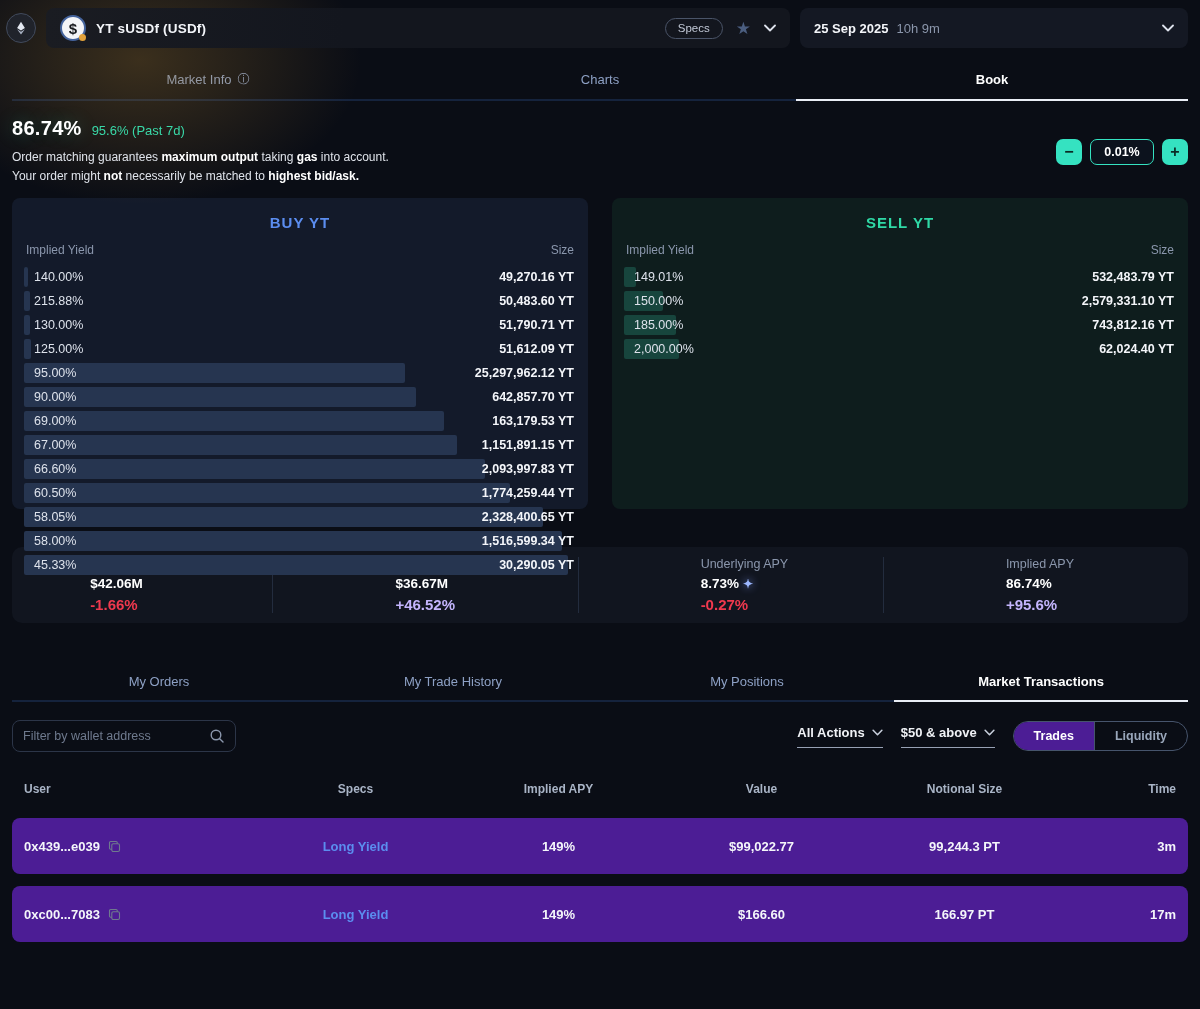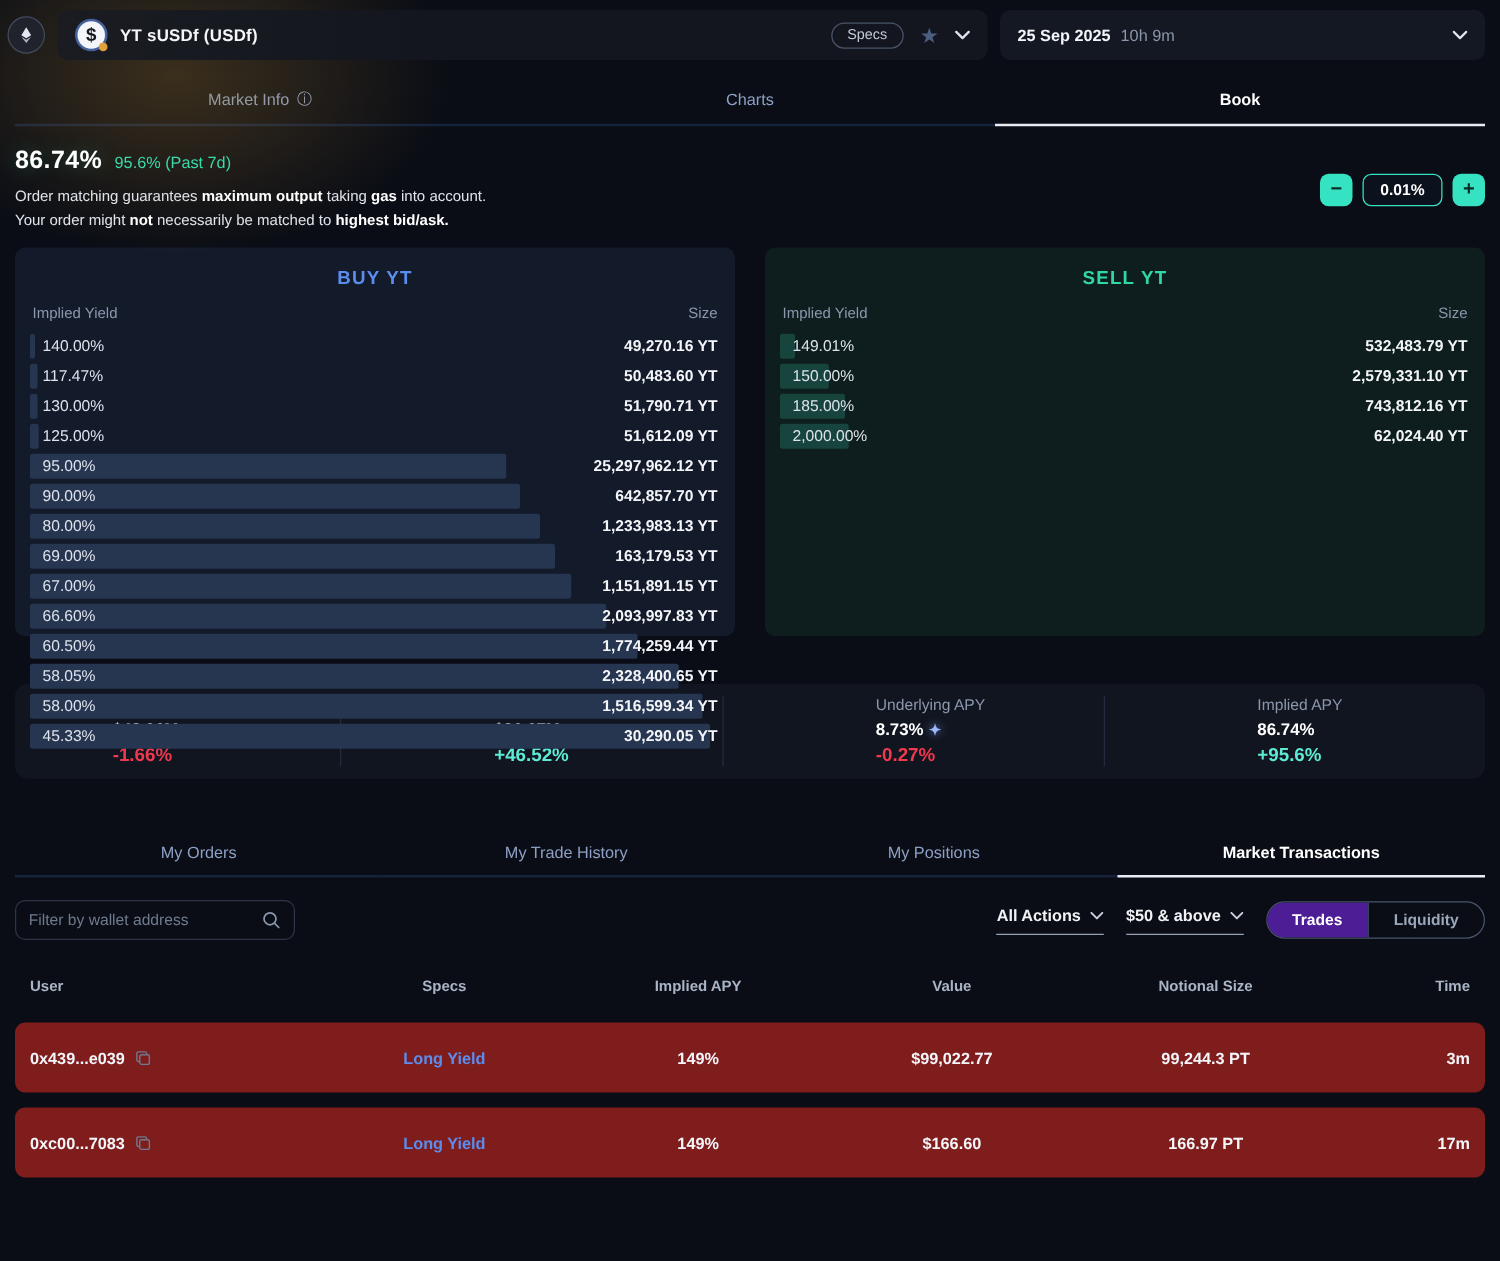--- a/index.html
+++ b/index.html
@@ -71,21 +71,21 @@
   .ob-size { position:relative; z-index:1; font-size:12.5px; color:#f4f6fa; font-weight:bold; }
   
   .stats { display:flex; align-items:center; background:#11151f; border-radius:10px; margin:38px 12px 0;
     height:76px; }
   .stat { flex:1; display:flex; justify-content:center; align-items:center; height:56px; }
   .stat + .stat { border-left:1px solid #232c3e;padding-left:44px; }
   .stat-inner { text-align:left; min-width:104px; }
   .stat-label { color:#8b97ad; font-size:12.5px; margin-bottom:5px; }
   .stat-value { color:#ffffff; font-weight:bold; font-size:13.5px; margin-bottom:5px; }
   .stat-change { font-size:15px; font-weight:bold; }
-  .up { color:#5eead4; } .down { color:#f0394e; }
+  .up { color:#c4b5fd; } .down { color:#f0394e; }
   .sparkle { color:#9db8ff; margin-left:4px; font-size:12px; text-shadow:0 0 8px rgba(130,160,255,.9); }
   
   .tabs.lower { margin-top:42px; }
   .filter-row { display:flex; align-items:center; margin:18px 12px 0; }
   .search-box { width:224px; height:32px; border:1px solid #2c3548; border-radius:8px; display:flex;
     align-items:center; padding:0 10px; background:transparent; }
   .search-box input { flex:1; background:none; border:none; outline:none; color:#c8d0dc;
     font-size:12.5px; font-family:inherit; }
   .search-box input::placeholder { color:#6f7a8e; }
   .filter-right { margin-left:auto; display:flex; align-items:center; gap:18px; }
@@ -93,21 +93,21 @@
     padding-bottom:7px; border-bottom:1px solid #97a1b4; cursor:pointer; }
   .dropdown .chev { color:#c9d0dd; }
   .toggle { display:flex; border:1px solid #46546c; border-radius:999px; overflow:hidden; height:30px; }
   .toggle-opt { padding:0 20px; display:flex; align-items:center; font-size:12.5px; font-weight:bold;
     color:#9aa7bb; cursor:pointer; }
   .toggle-opt.active { background:#4c1d95; color:#ffffff; }
   .toggle-opt + .toggle-opt { border-left:1px solid #46546c; }
   
   .tx-head, .tx-row { display:grid; grid-template-columns:230px 1fr 1fr 1fr 1fr 110px; align-items:center; }
   .tx-head { margin:30px 12px 0; padding:0 12px; color:#a9b4c6; font-size:12px; font-weight:bold; }
-  .tx-row { height:56px; background:#7f1d1d; border-radius:8px; margin:12px 12px 0; padding:0 12px;
+  .tx-row { height:56px; background:#4c1d95; border-radius:8px; margin:12px 12px 0; padding:0 12px;
     font-size:13px; font-weight:bold; color:#f4f6fa; cursor:pointer; }
   .tx-head > :nth-child(2), .tx-row > :nth-child(2),
   .tx-head > :nth-child(3), .tx-row > :nth-child(3),
   .tx-head > :nth-child(4), .tx-row > :nth-child(4),
   .tx-head > :nth-child(5), .tx-row > :nth-child(5) { text-align:center; }
   .tx-head > :nth-child(6), .tx-row > :nth-child(6) { text-align:right; }
   .tx-row { margin-top:22px; }
   .tx-row + .tx-row { margin-top:12px; }
   .tx-user { display:flex; align-items:center; gap:8px; }
   .copy-btn { background:none; border:none; cursor:pointer; display:flex; padding:0; }
@@ -193,21 +193,21 @@
       </div>
       <div id="buy-rows">
   <div class="ob-row">
     <div class="ob-bar" style="width: 0.8%;"></div>
     <span class="ob-yield">140.00%</span>
     <span class="ob-size">49,270.16 YT</span>
   </div>
 
   <div class="ob-row">
     <div class="ob-bar" style="width: 1%;"></div>
-    <span class="ob-yield">117.47%</span>
+    <span class="ob-yield">215.88%</span>
     <span class="ob-size">50,483.60 YT</span>
   </div>
 
   <div class="ob-row">
     <div class="ob-bar" style="width: 1%;"></div>
     <span class="ob-yield">130.00%</span>
     <span class="ob-size">51,790.71 YT</span>
   </div>
 
   <div class="ob-row">
@@ -221,25 +221,20 @@
     <span class="ob-yield">95.00%</span>
     <span class="ob-size">25,297,962.12 YT</span>
   </div>
 
   <div class="ob-row">
     <div class="ob-bar" style="width: 71%;"></div>
     <span class="ob-yield">90.00%</span>
     <span class="ob-size">642,857.70 YT</span>
   </div>
 
-  <div class="ob-row">
-    <div class="ob-bar" style="width: 74%;"></div>
-    <span class="ob-yield">80.00%</span>
-    <span class="ob-size">1,233,983.13 YT</span>
-  </div>
 
   <div class="ob-row">
     <div class="ob-bar" style="width: 76%;"></div>
     <span class="ob-yield">69.00%</span>
     <span class="ob-size">163,179.53 YT</span>
   </div>
 
   <div class="ob-row">
     <div class="ob-bar" style="width: 78.5%;"></div>
     <span class="ob-yield">67.00%</span>

